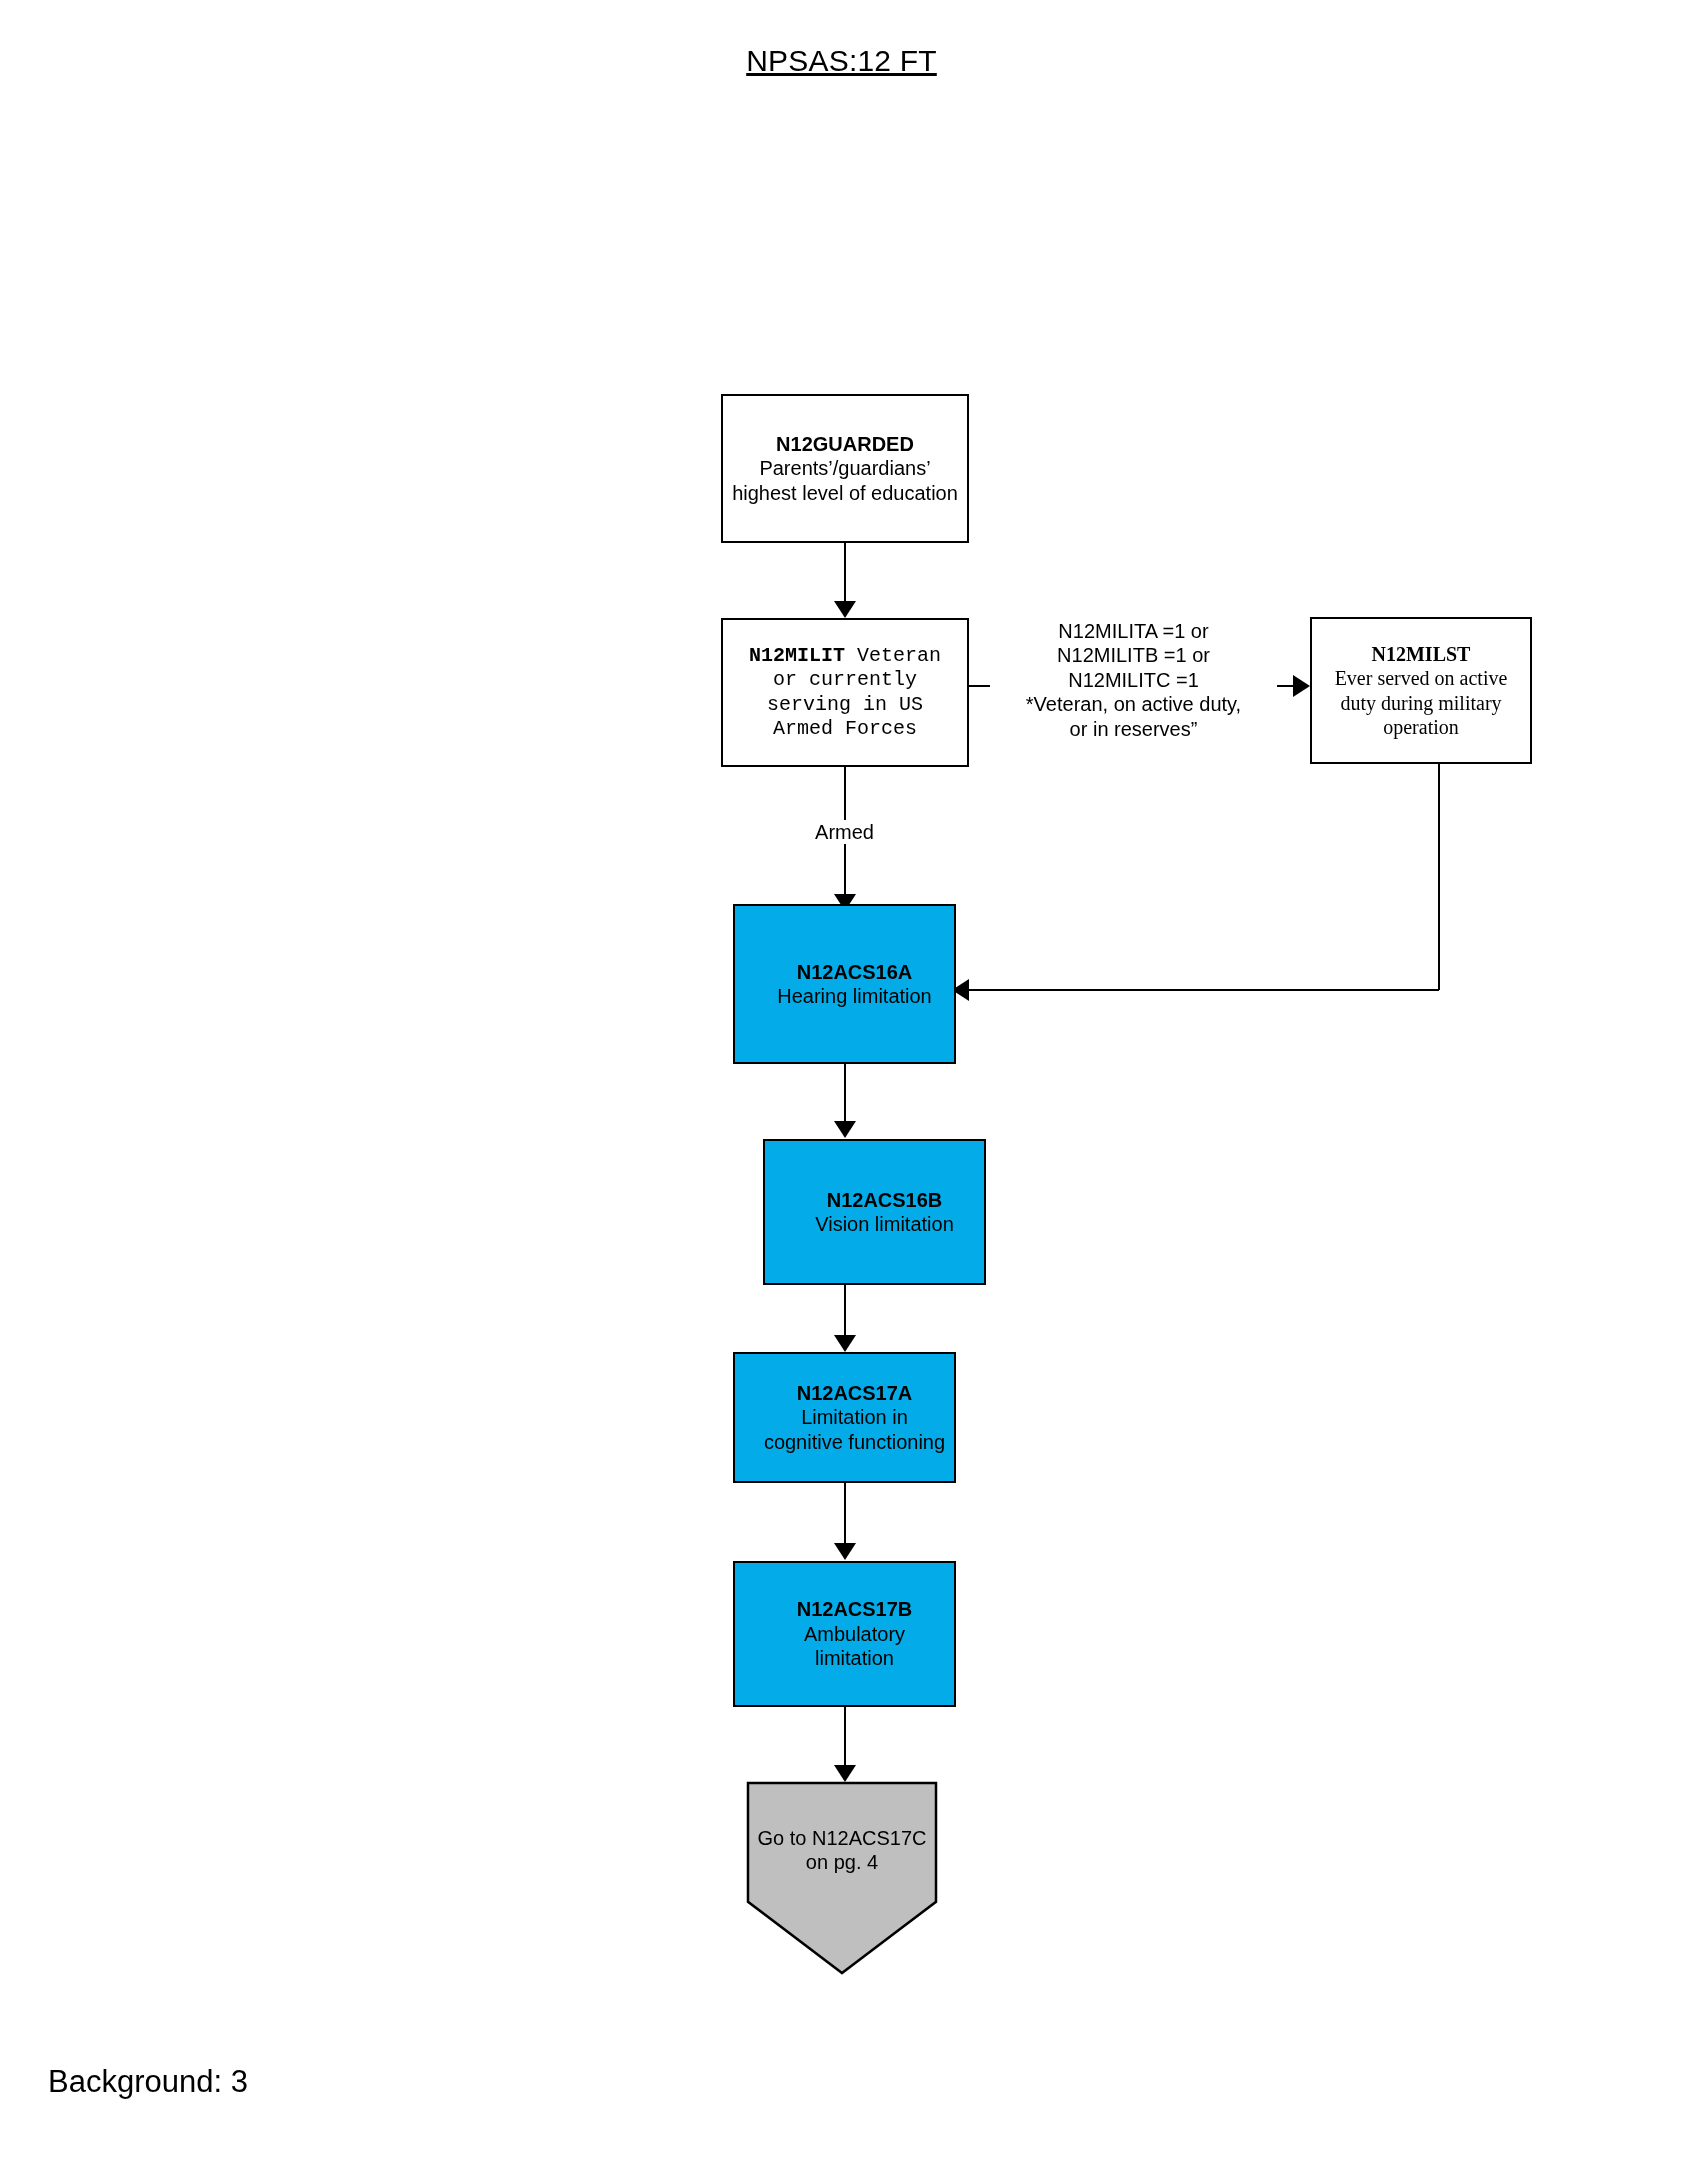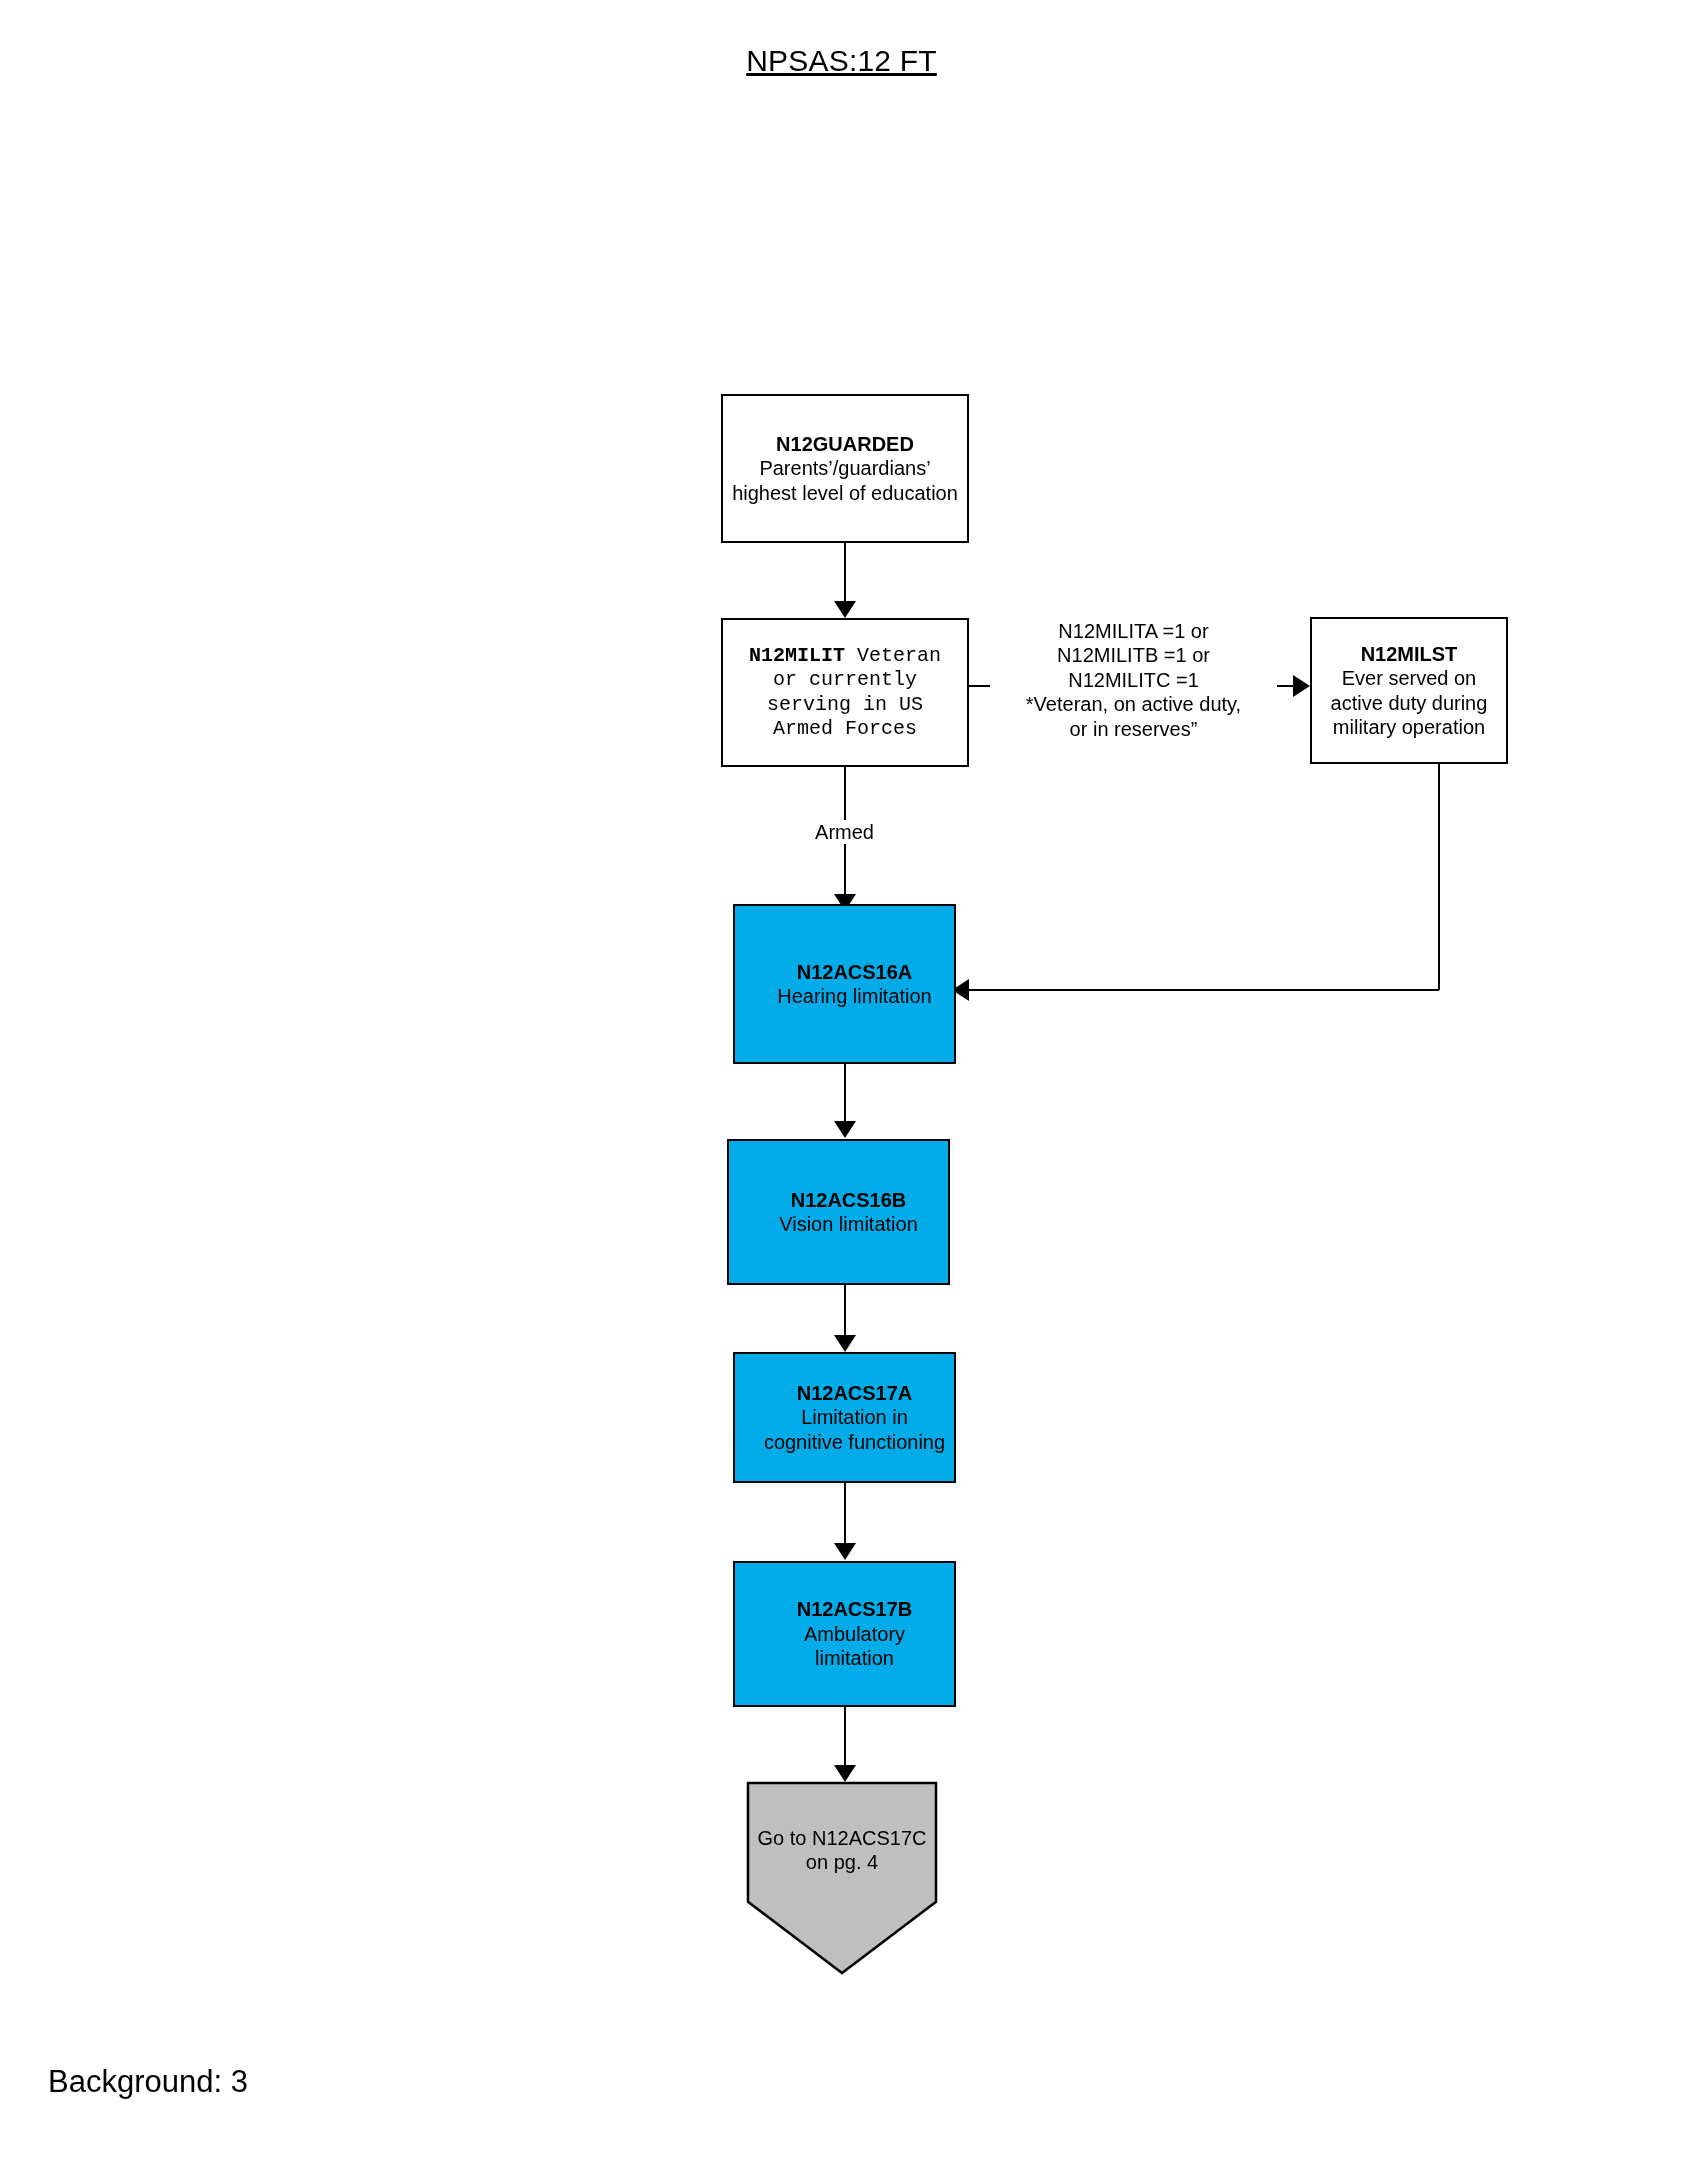--- a/index.html
+++ b/index.html
@@ -152,21 +152,21 @@
   </div>
 
   <div class="hline" style="left:968px; top:685px; width:327px;"></div>
   <div class="arrow-right" style="left:1293px; top:675px;"></div>
   <div class="edge-label" style="left:990px; top:619px; width:287px;">N12MILITA =1 or
 N12MILITB =1 or
 N12MILITC =1
 *Veteran, on active duty,
 or in reserves”</div>
 
-  <div class="node plain" style="left:1310px; top:617px; width:198px; height:147px;">
+  <div class="node plain" style="left:1310px; top:617px; width:222px; height:147px;font-family:Liberation Serif, serif;">
     <div class="inner">
       <span class="code">N12MILST</span><br>
       <span>Ever served on active duty during military operation</span>
     </div>
   </div>
 
   <div class="vline" style="left:844px; top:766px; height:139px;"></div>
   <div class="arrow-down" style="left:834px; top:894px;"></div>
   <div class="edge-label" style="left:804px; top:820px; width:81px;">Armed</div>
 
@@ -177,21 +177,21 @@
   <div class="node blue" style="left:733px; top:904px; width:223px; height:160px;">
     <div class="inner">
       <span class="code">N12ACS16A</span><br>
       <span>Hearing limitation</span>
     </div>
   </div>
 
   <div class="vline" style="left:844px; top:1064px; height:59px;"></div>
   <div class="arrow-down" style="left:834px; top:1121px;"></div>
 
-  <div class="node blue" style="left:727px; top:1139px; width:223px; height:146px;">
+  <div class="node blue" style="left:763px; top:1139px; width:223px; height:146px;">
     <div class="inner">
       <span class="code">N12ACS16B</span><br>
       <span>Vision limitation</span>
     </div>
   </div>
 
   <div class="vline" style="left:844px; top:1284px; height:54px;"></div>
   <div class="arrow-down" style="left:834px; top:1335px;"></div>
 
   <div class="node blue" style="left:733px; top:1352px; width:223px; height:131px;">

